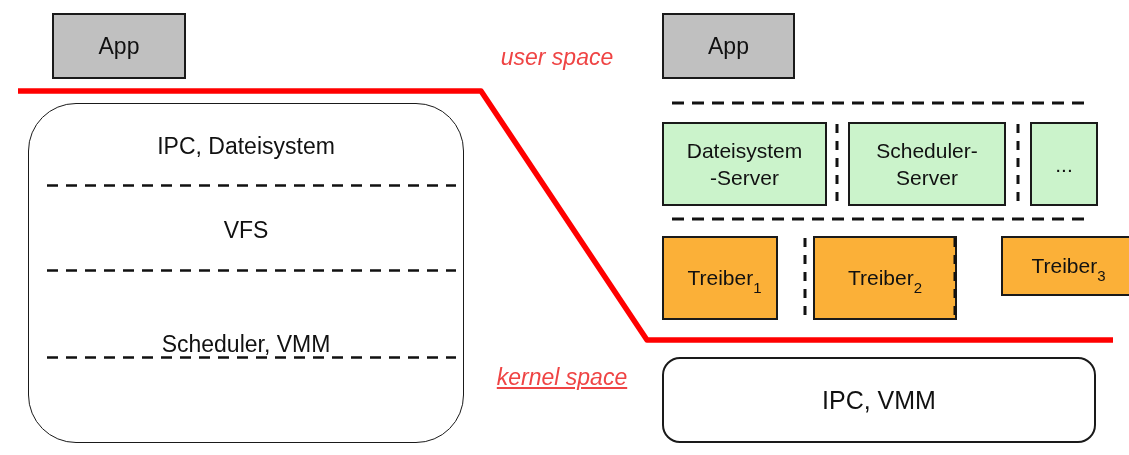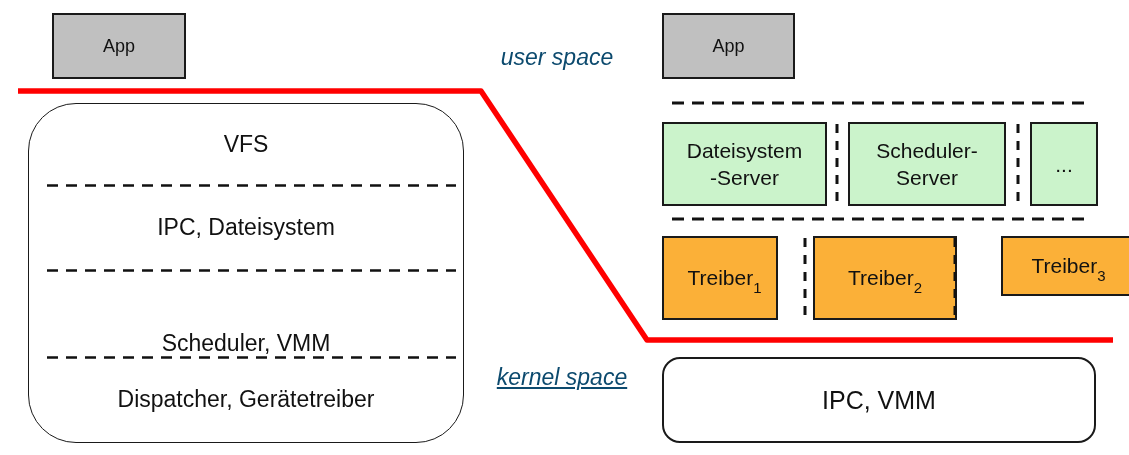--- a/index.html
+++ b/index.html
@@ -18,21 +18,21 @@
   }
   .abs { position: absolute; box-sizing: border-box; }
 
   
   .app-box {
     background: #c0c0c0;
     border: 2px solid #1a1a1a;
     display: flex;
     align-items: center;
     justify-content: center;
-    font-size: 18px;
+    font-size: 23px;
     z-index: 2;
   }
   .app-left  { left: 52px;  top: 13px; width: 134px; height: 66px; }
   .app-right { left: 662px; top: 13px; width: 133px; height: 66px; }
 
   
   .mono-box {
     left: 28px; top: 103px; width: 436px; height: 340px;
     background: #ffffff;
     border: 1.6px solid #1a1a1a;
@@ -48,21 +48,21 @@
     font-size: 23px;
     text-align: center;
   }
   .mono-s1 { height: 82px; }
   .mono-s2 { height: 85px; }
   .mono-s3 { height: 87px; align-items: flex-end; }
   .mono-s4 { height: 86px; }
 
   
   .space-label {
-    color: #0c4a6e;
+    color: #ef4444;
     font-style: italic;
     font-size: 23px;
     text-align: center;
     white-space: nowrap;
     z-index: 3;
   }
   .user-space-label   { left: 457px; top: 44px;  width: 200px; }
   .kernel-space-label { left: 462px; top: 364px; width: 200px; text-decoration: underline; }
 
   
@@ -128,32 +128,29 @@
 </head>
 <body>
 
 <div class="canvas">
 
   <div class="abs app-box app-left">
     <span>App</span>
   </div>
 
   <div class="abs mono-box">
+    <div class="mono-section mono-s2">
+      <span>IPC, Dateisystem</span>
+    </div>
     <div class="mono-section mono-s1">
       <span>VFS</span>
-    </div>
-    <div class="mono-section mono-s2">
-      <span>IPC, Dateisystem</span>
     </div>
     <div class="mono-section mono-s3">
       <span>Scheduler, VMM</span>
     </div>
-    <div class="mono-section mono-s4">
-      <span>Dispatcher, Gerätetreiber</span>
-    </div>
   </div>
 
   <div class="abs space-label user-space-label">user space</div>
   <div class="abs space-label kernel-space-label">kernel space</div>
 
   <div class="abs app-box app-right">
     <span>App</span>
   </div>
 
   <div class="abs server-box server-1">

